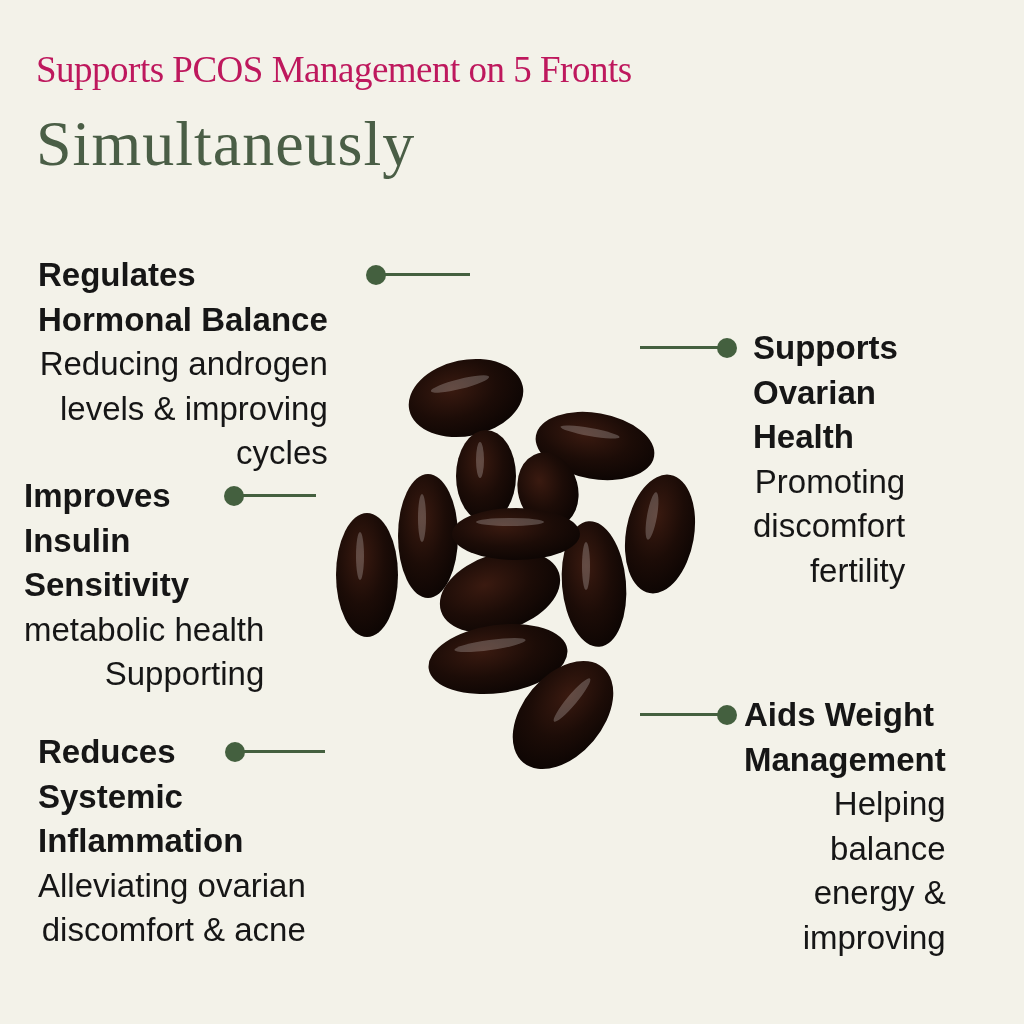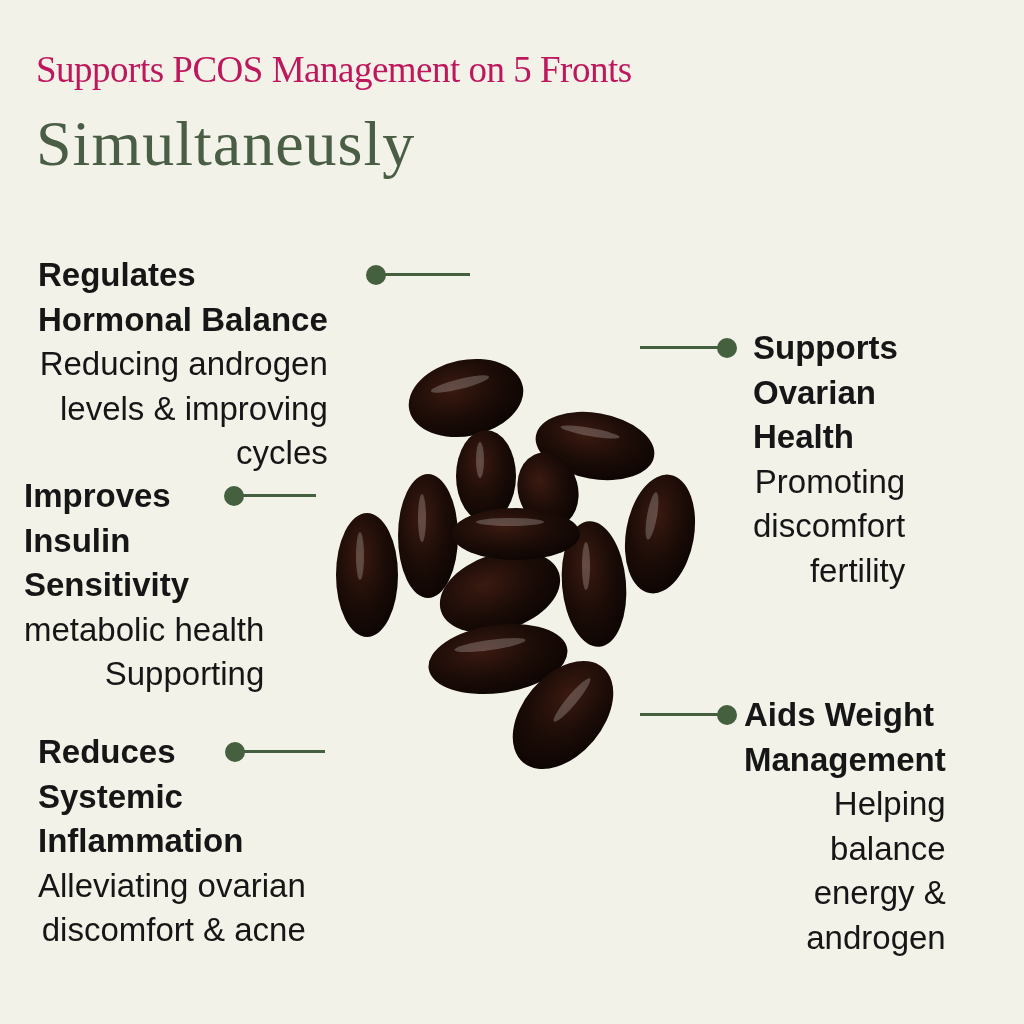--- a/index.html
+++ b/index.html
@@ -61,21 +61,21 @@
 </div>
 
 <div class="line" style="left:640px; top:713px; width:86px;"></div>
 <div class="dot" style="left:717px; top:705px;"></div>
 <div class="block" style="left:744px; top:693px;">
   <span class="h">Aids Weight</span>
   <span class="h">Management</span>
   <span class="d">Helping</span>
   <span class="d">balance</span>
   <span class="d">energy &amp;</span>
-  <span class="d">androgen</span>
+  <span class="d">improving</span>
 </div>
 
 <svg class="pills" width="1024" height="1024">
   <defs>
     <radialGradient id="cap" cx="40%" cy="35%" r="70%">
       <stop offset="0%" stop-color="#3a1a10"></stop>
       <stop offset="55%" stop-color="#1c0c07"></stop>
       <stop offset="100%" stop-color="#0c0503"></stop>
     </radialGradient>
   </defs>

